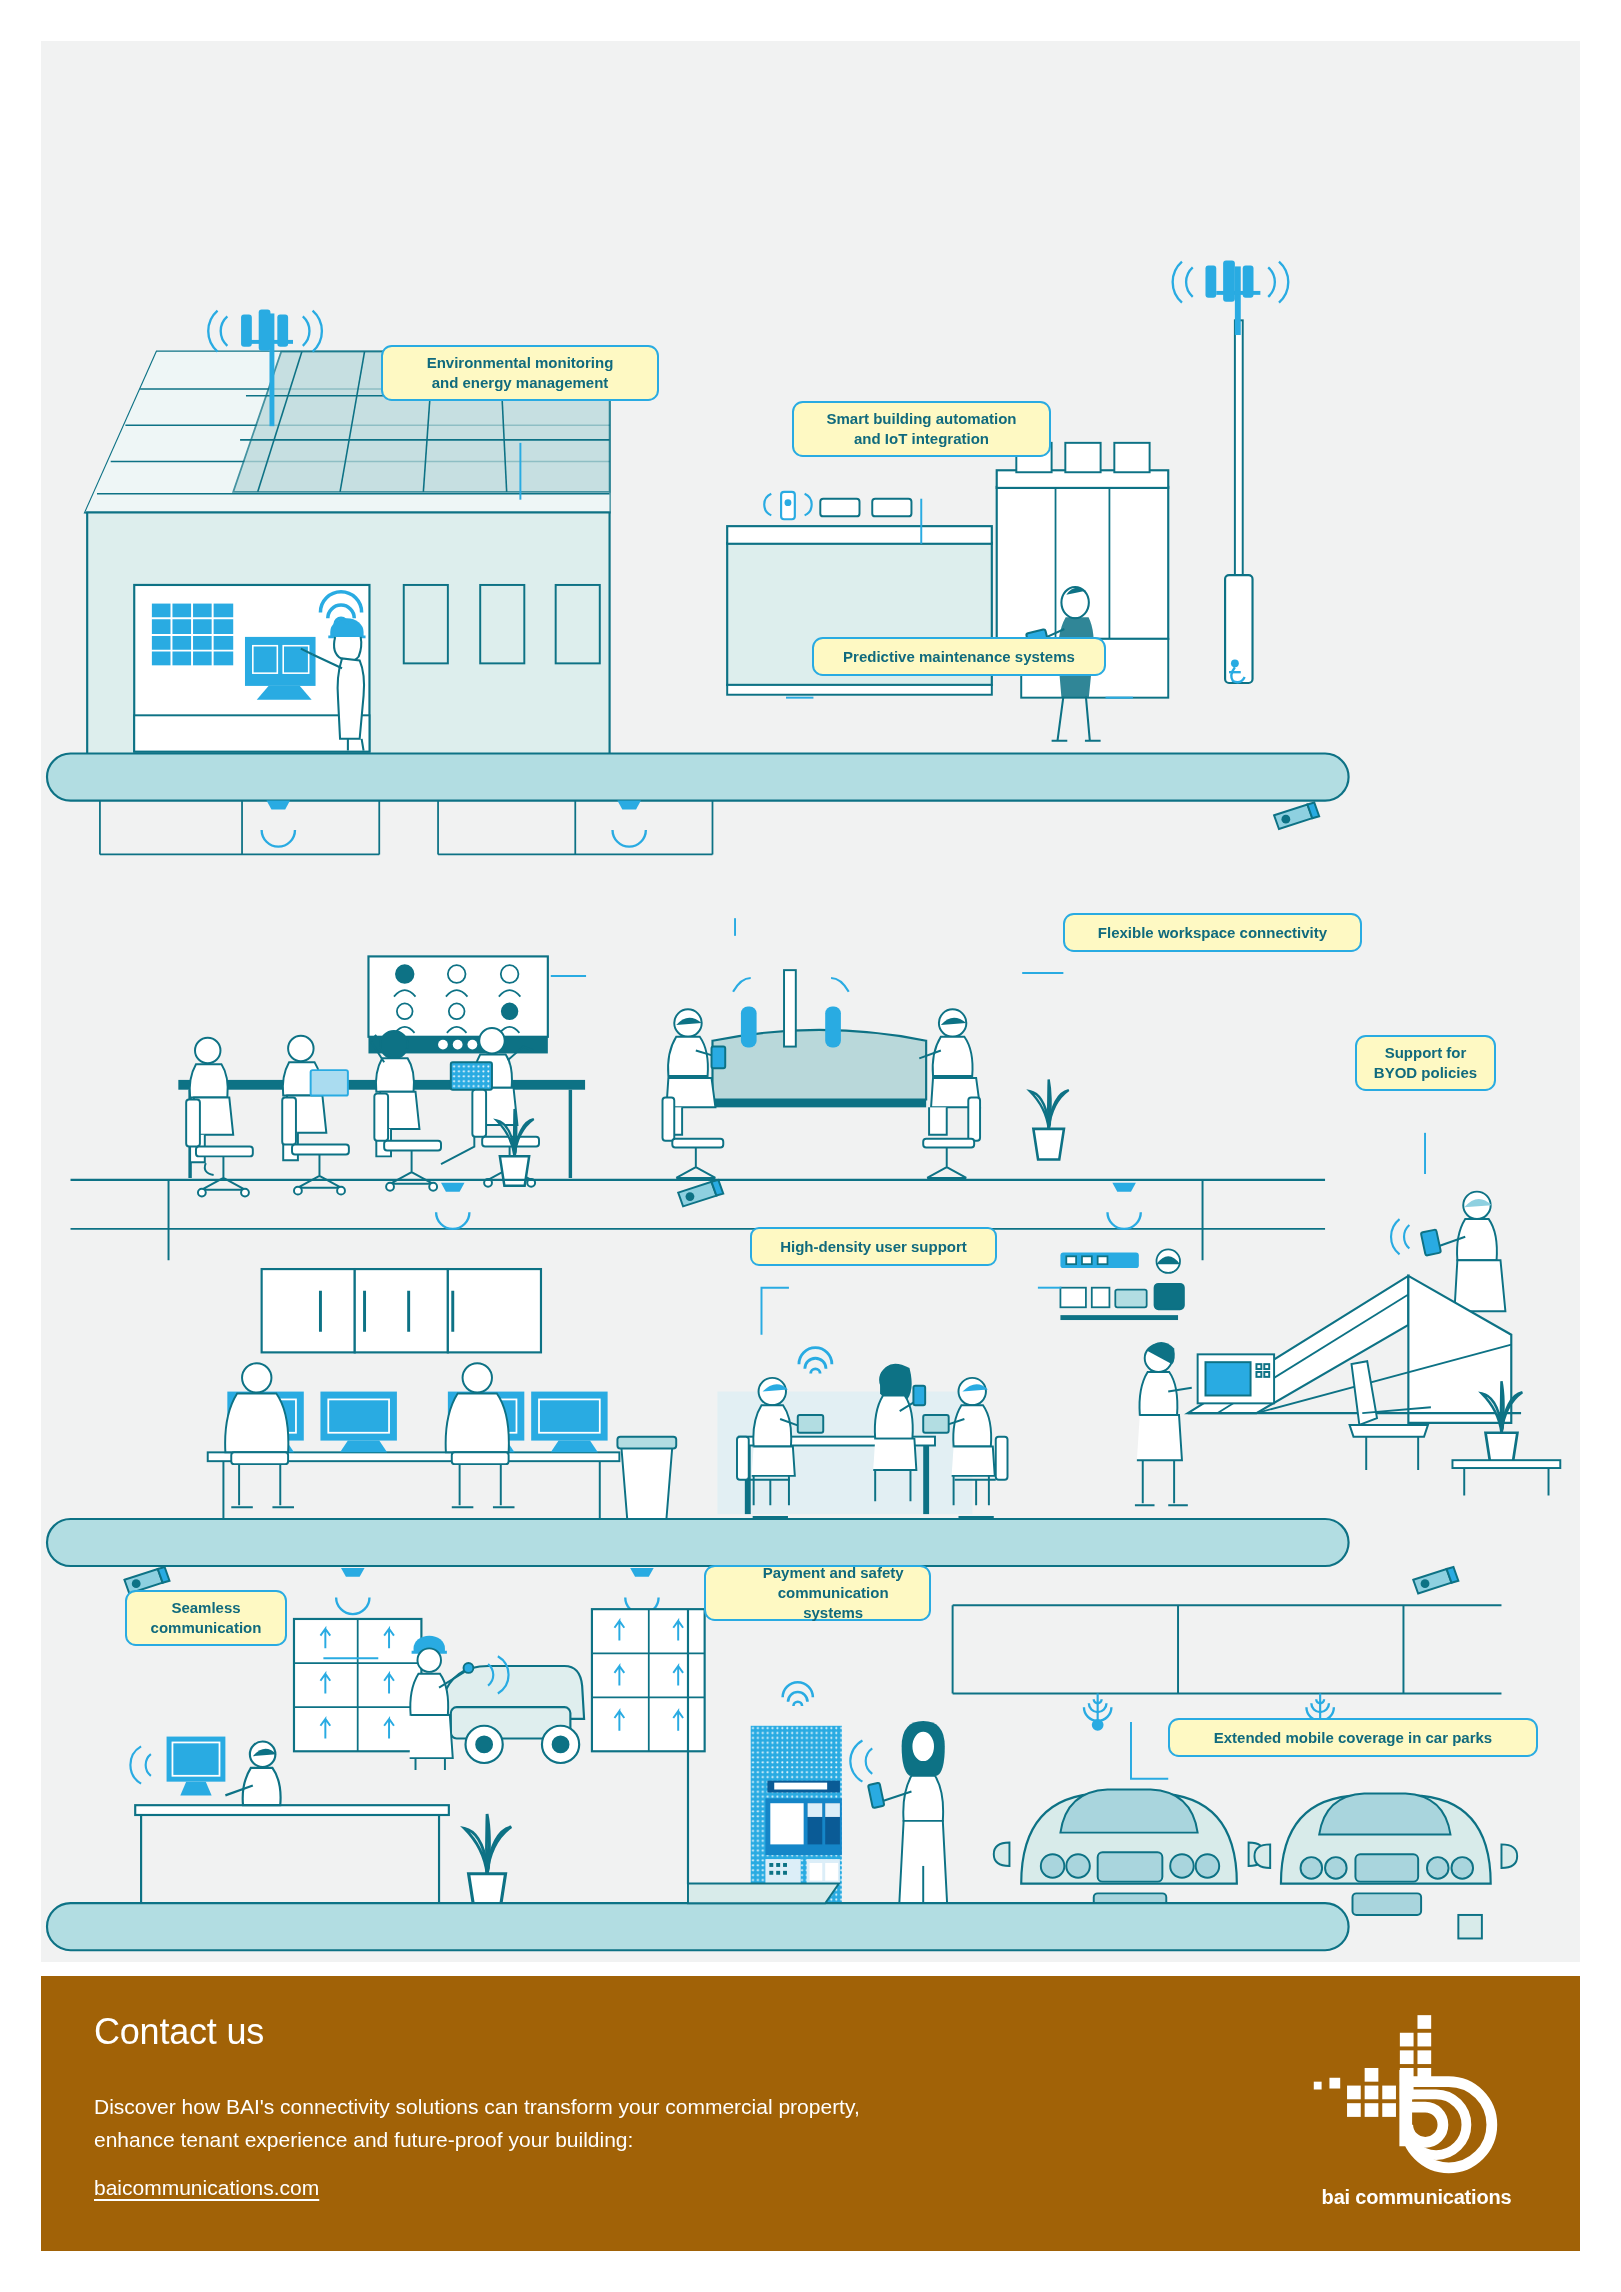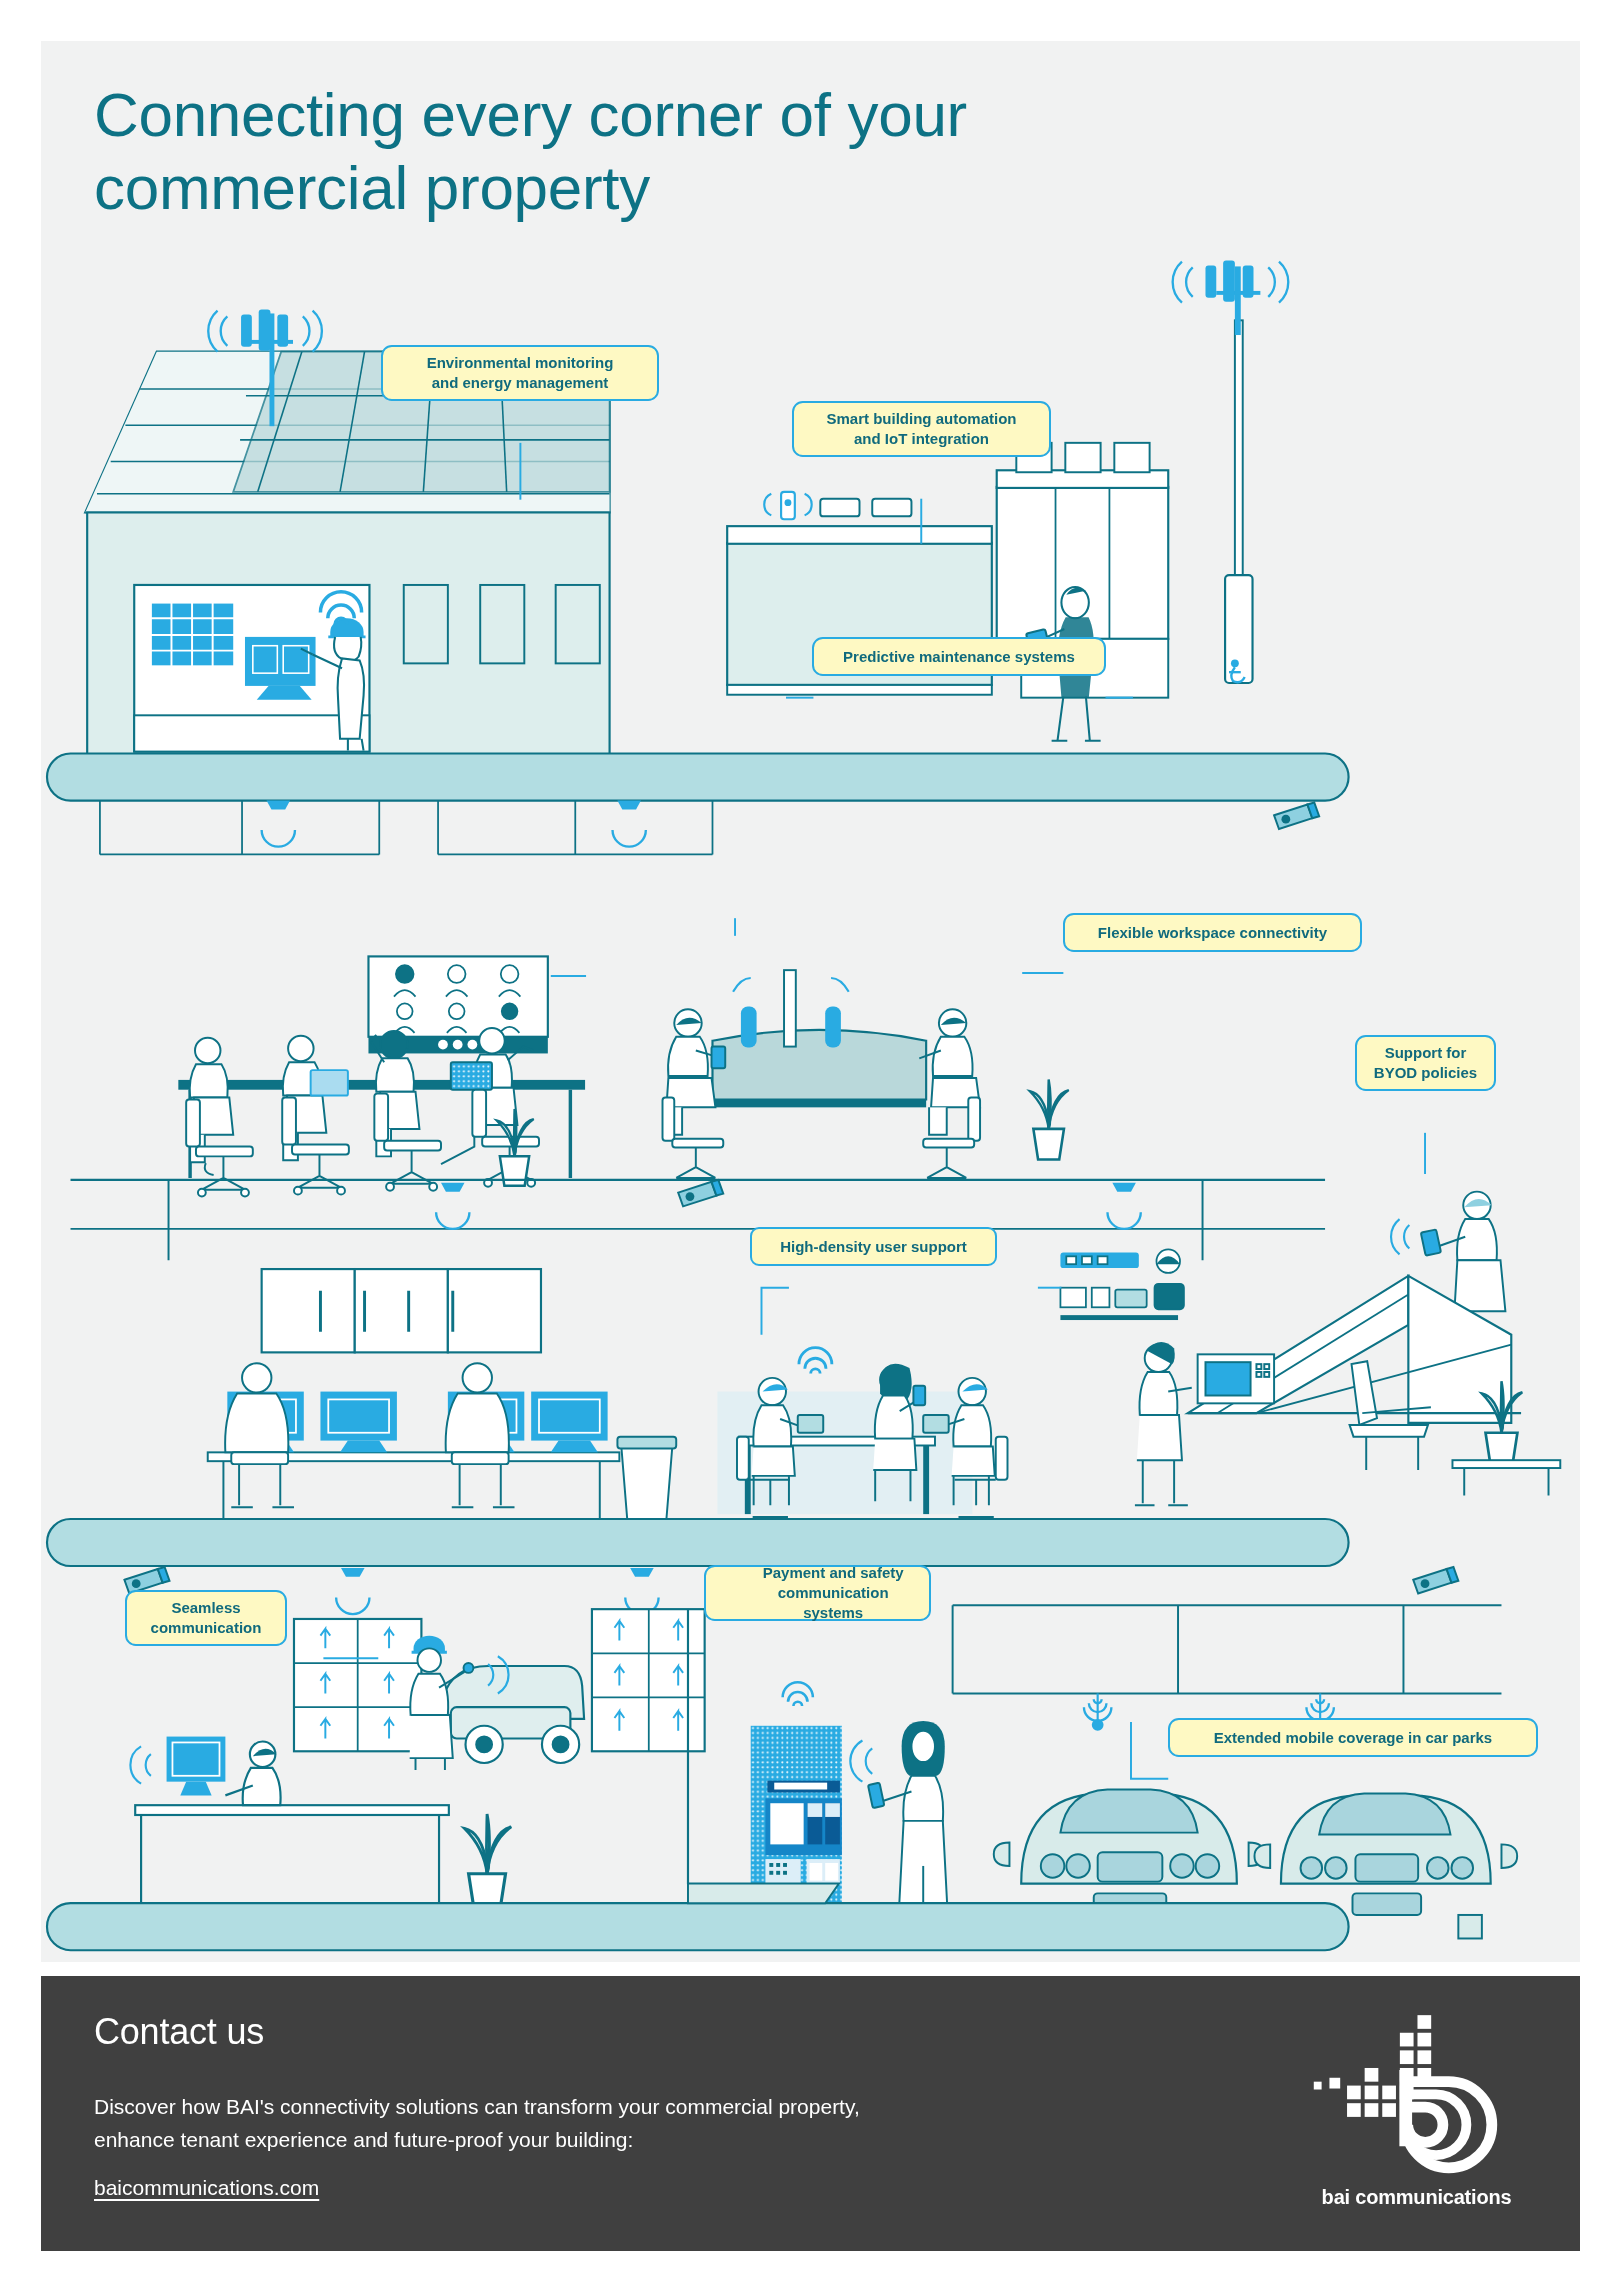--- a/index.html
+++ b/index.html
@@ -53,21 +53,21 @@
     white-space: pre-line;
     display: flex;
     align-items: center;
     justify-content: center;
   }
   
   .footer {
     position: absolute;
     left: 41px; top: 1976px;
     width: 1539px; height: 275px;
-    background: #404040;
+    background: #a16207;
   }
   .footer-heading {
     position: absolute;
     left: 53px; top: 35px;
     color: #ffffff;
     font-size: 36px;
     font-weight: 300;
     letter-spacing: -0.2px;
   }
   .footer-body {
@@ -105,22 +105,20 @@
     letter-spacing: -0.2px;
   }
 </style>
 </head>
 <body>
 
 <div id="poster">
 
   <div class="canvas-bg"></div>
 
-  <div class="title">Connecting every corner of your
-commercial property</div>
 
   <svg id="scene" viewBox="0 0 1570 1960">
     <defs>
       <pattern id="dots" width="5" height="5" patternUnits="userSpaceOnUse">
         <circle cx="1.3" cy="1.3" r="1.1" fill="#ffffff" opacity="0.85"></circle>
       </pattern>
       <pattern id="dotsBlue" width="5" height="5" patternUnits="userSpaceOnUse">
         <rect width="5" height="5" fill="#29abe2"></rect>
         <circle cx="1.3" cy="1.3" r="1.1" fill="#ffffff" opacity="0.9"></circle>
       </pattern>

